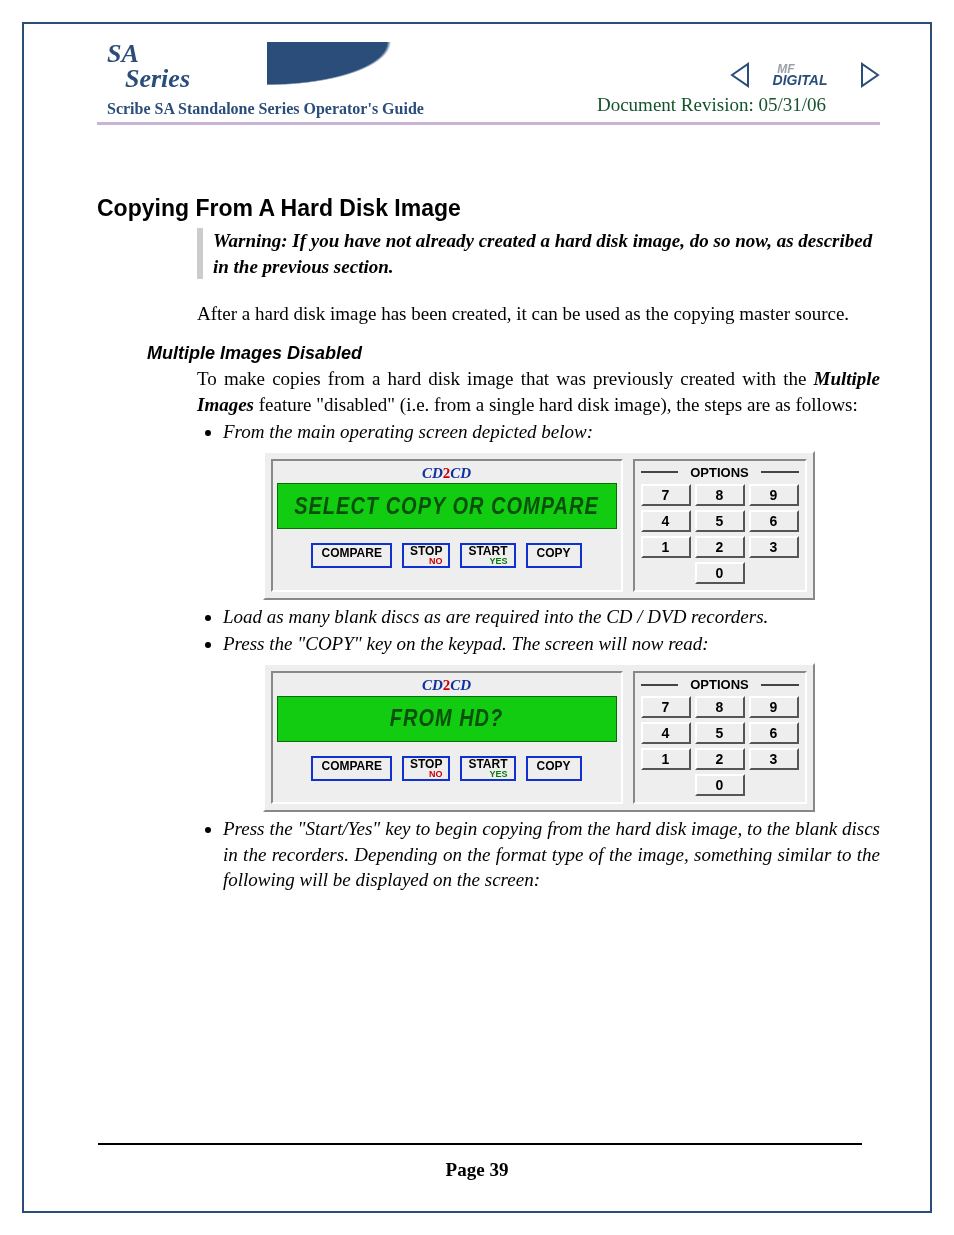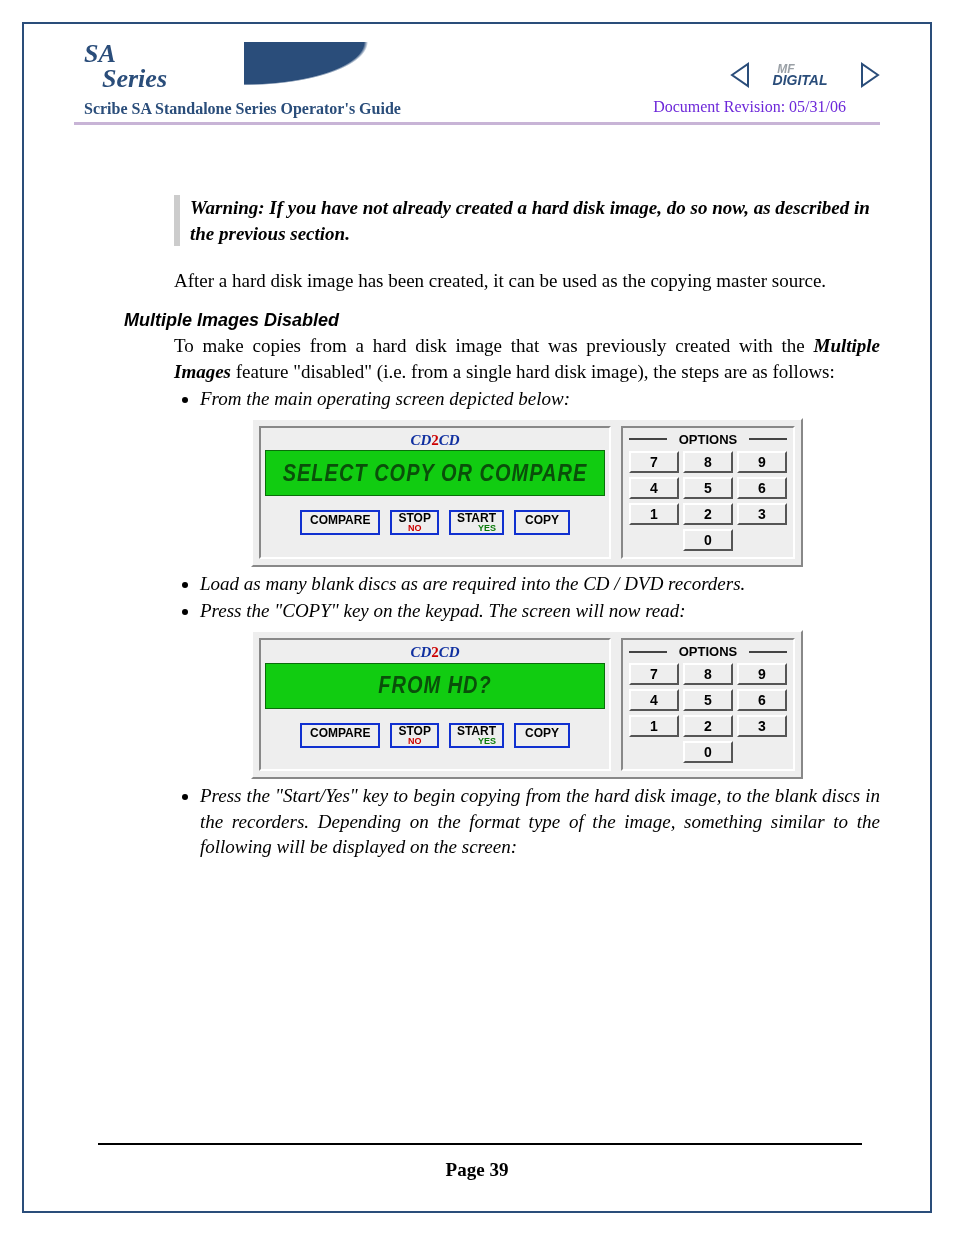--- a/index.html
+++ b/index.html
@@ -14,21 +14,21 @@
     width: 954px;
     height: 1235px;
     box-sizing: border-box;
     padding: 22px;
   }
   .page-frame {
     width: 100%;
     height: 100%;
     box-sizing: border-box;
     border: 2px solid #2a4d7a;
-    padding: 18px 50px 10px 50px;
+    padding: 18px 50px 10px 73px;
     position: relative;
   }
 
   
   .hdr {
     position: relative;
     height: 80px;
     border-bottom: 3px solid #c8b4d6;
   }
   .hdr .logo-sa {
@@ -74,24 +74,24 @@
     position: absolute;
     left: 10px;
     bottom: 4px;
     font-family: Georgia, serif;
     font-weight: bold;
     font-size: 16px;
     color: #2a4d7a;
   }
   .hdr .doc-rev {
     position: absolute;
-    right: 34px;
+    right: 54px;
     bottom: 6px;
-    font-size: 16px;
-    color: #6d28d9;
+    font-size: 19px;
+    color: #14532d;
   }
 
   
   .content {
     padding-top: 70px;
   }
   .h1 {
     font-family: Arial, Helvetica, sans-serif;
     font-size: 23px;
     font-weight: bold;
@@ -204,21 +204,21 @@
     font-family: Arial, sans-serif;
     font-weight:bold;
     font-size:12px;
     text-align:center;
     line-height:1;
     min-width:56px;
     box-sizing:border-box;
   }
   .lcd-btn.small { padding:0 6px; min-width:44px; }
   .lcd-btn .sub { font-size:9px; display:block; font-weight:bold; }
-  .lcd-btn.red .sub { color:#c00; }
+  .lcd-btn.red .sub { color:#c00;text-align:right; }
   .lcd-btn.grn .sub { color:#0a7a0a;text-align:right; }
 
   .opts-side {
     width:174px;
     box-sizing:border-box;
     border:2px solid #888;
     border-top-color:#888; border-left-color:#888;
     border-right-color:#fff; border-bottom-color:#fff;
     padding:4px 6px 6px 6px;
     position:relative;
@@ -288,20 +288,21 @@
           <text x="56" y="13" font-family="Arial" font-weight="bold" font-style="italic" font-size="12" fill="#9aa0a6" text-anchor="middle">MF</text>
           <text x="70" y="25" font-family="Arial" font-weight="bold" font-style="italic" font-size="14" fill="#2a4d7a" text-anchor="middle">DIGITAL</text>
           <path d="M148 15 L132 4 L132 26 Z" fill="none" stroke="#2a4d7a" stroke-width="2"></path>
         </svg>
       </div>
       <div class="doc-title">Scribe SA Standalone Series Operator's Guide</div>
       <div class="doc-rev">Document Revision: 05/31/06</div>
     </div>
 
     <div class="content">
+      <div class="h1">Copying From A Hard Disk Image</div>
 
       <div class="indent-block">
         <div class="warning-wrap">
           <div class="warning-bar"></div>
           <div class="warning">Warning: If you have not already created a hard disk image, do so now, as described in the previous section.</div>
         </div>
 
         <div class="para">After a hard disk image has been created, it can be used as the copying master source.</div>
       </div>
 

